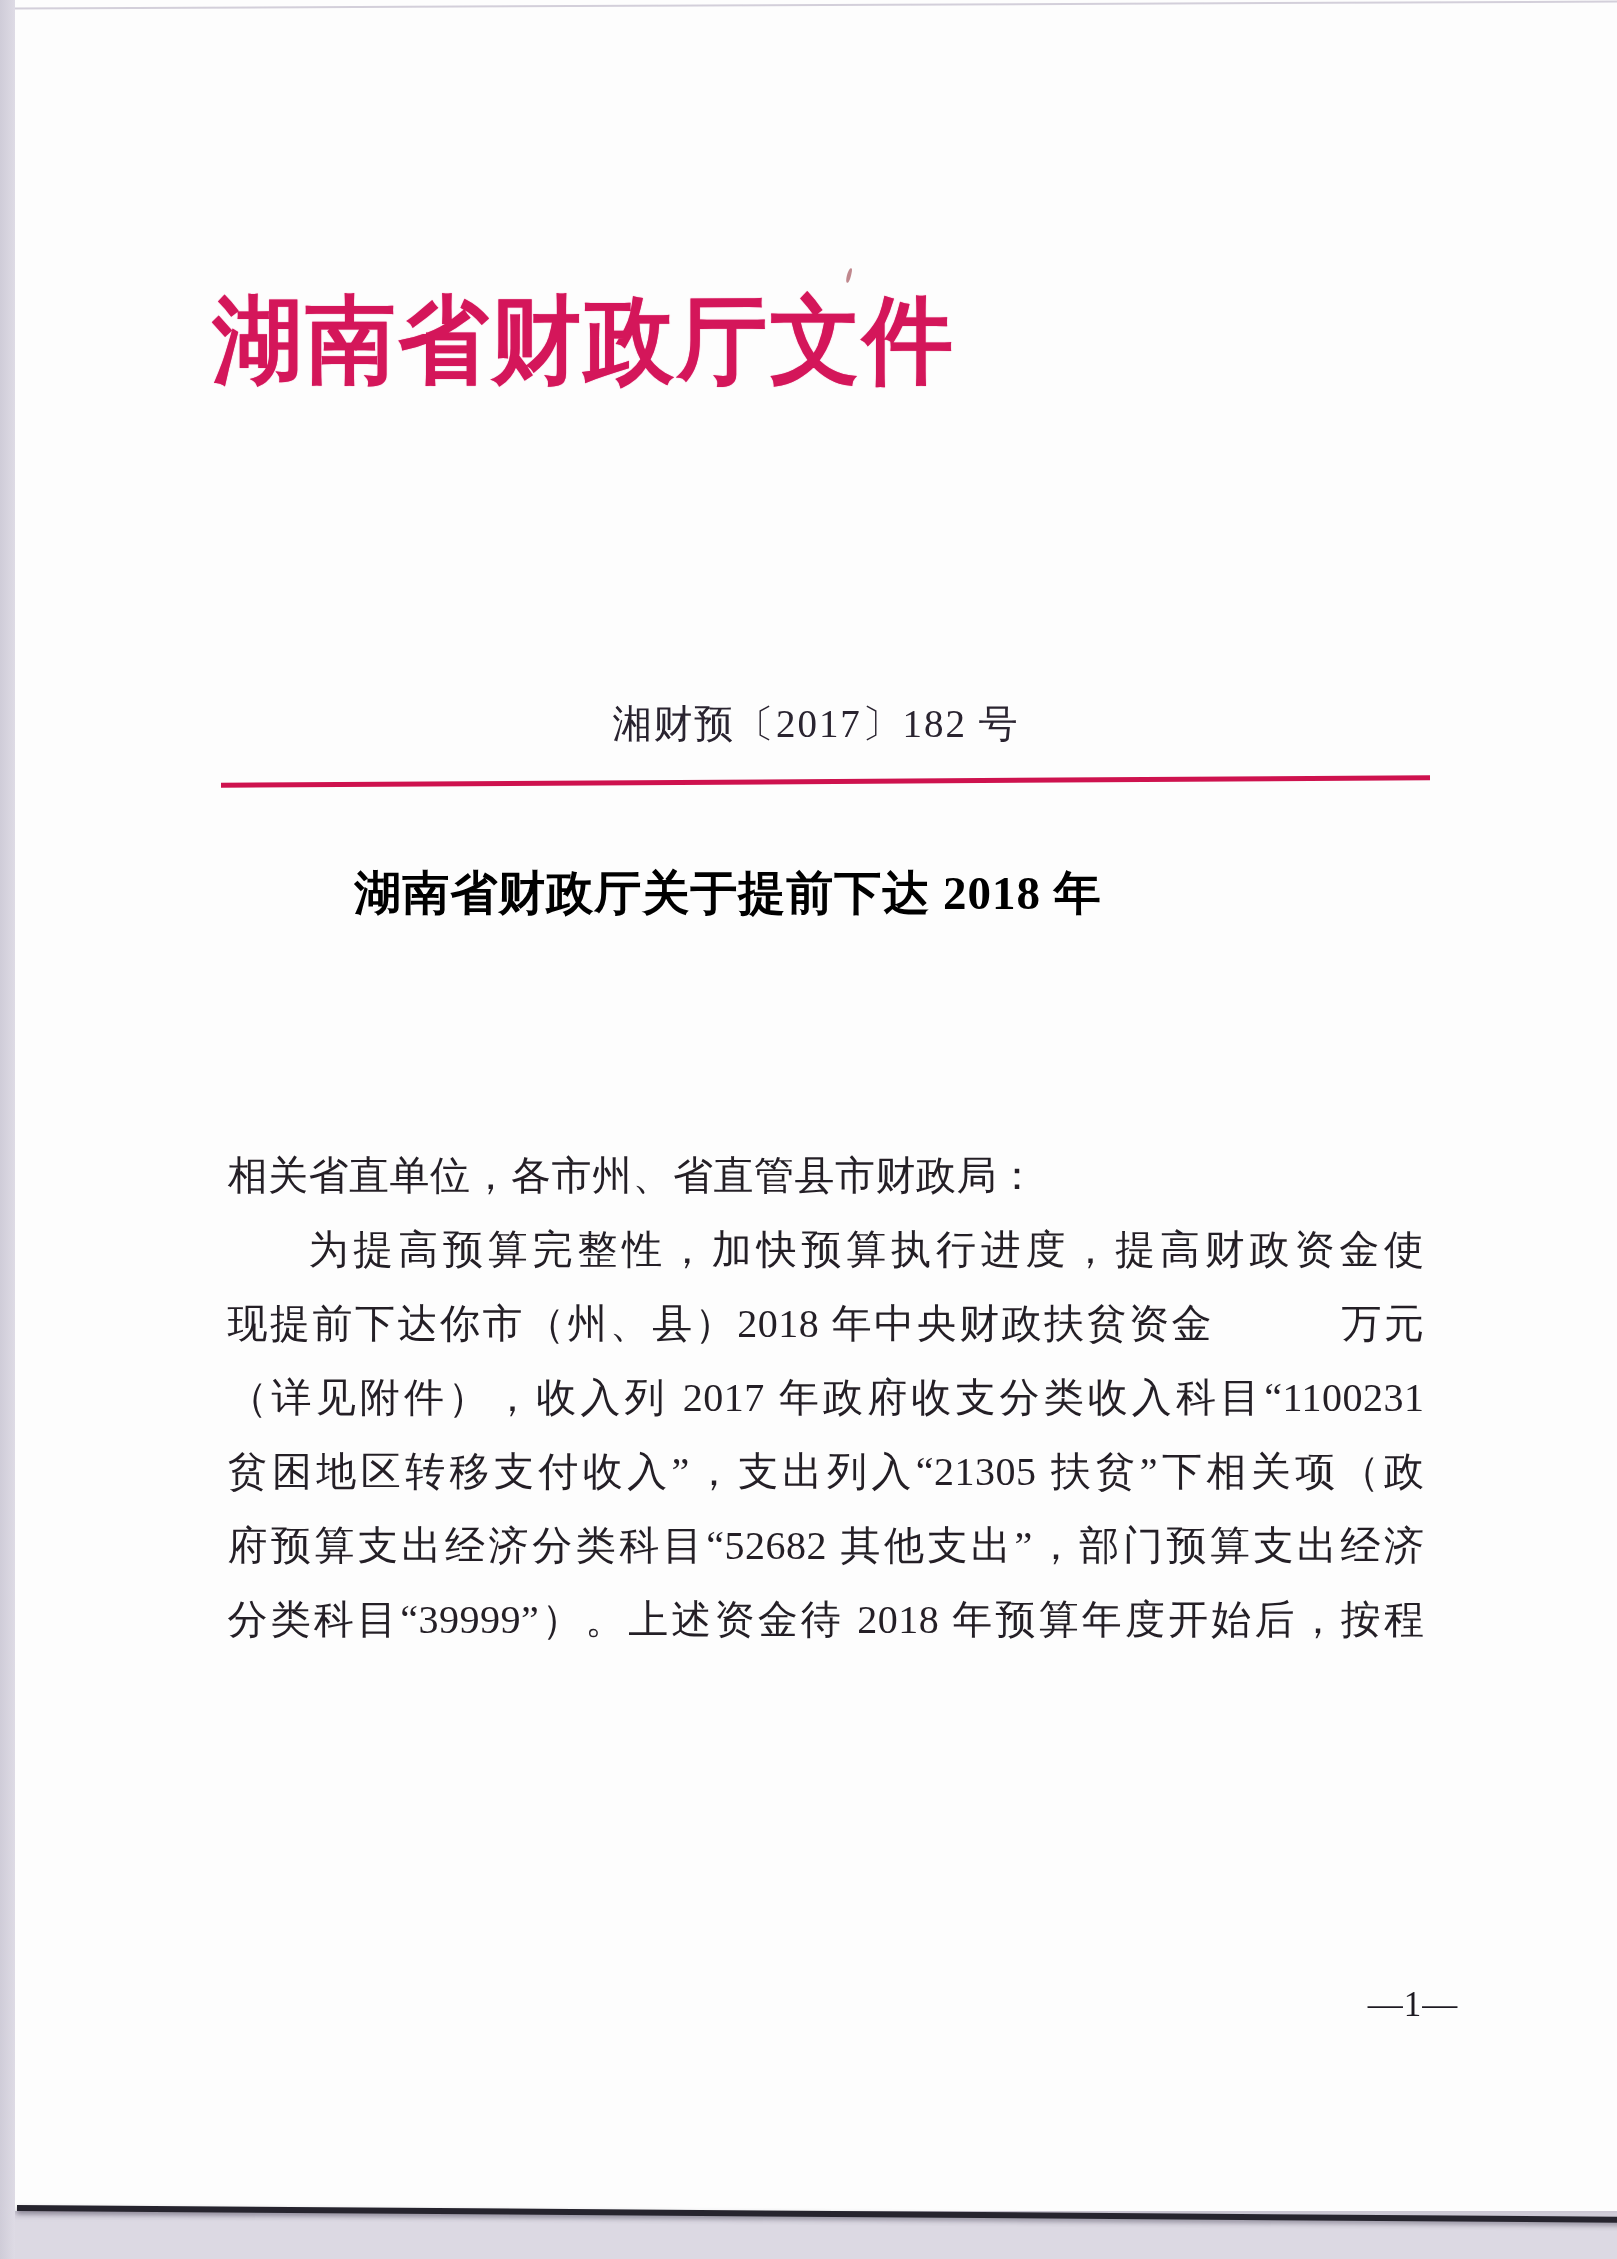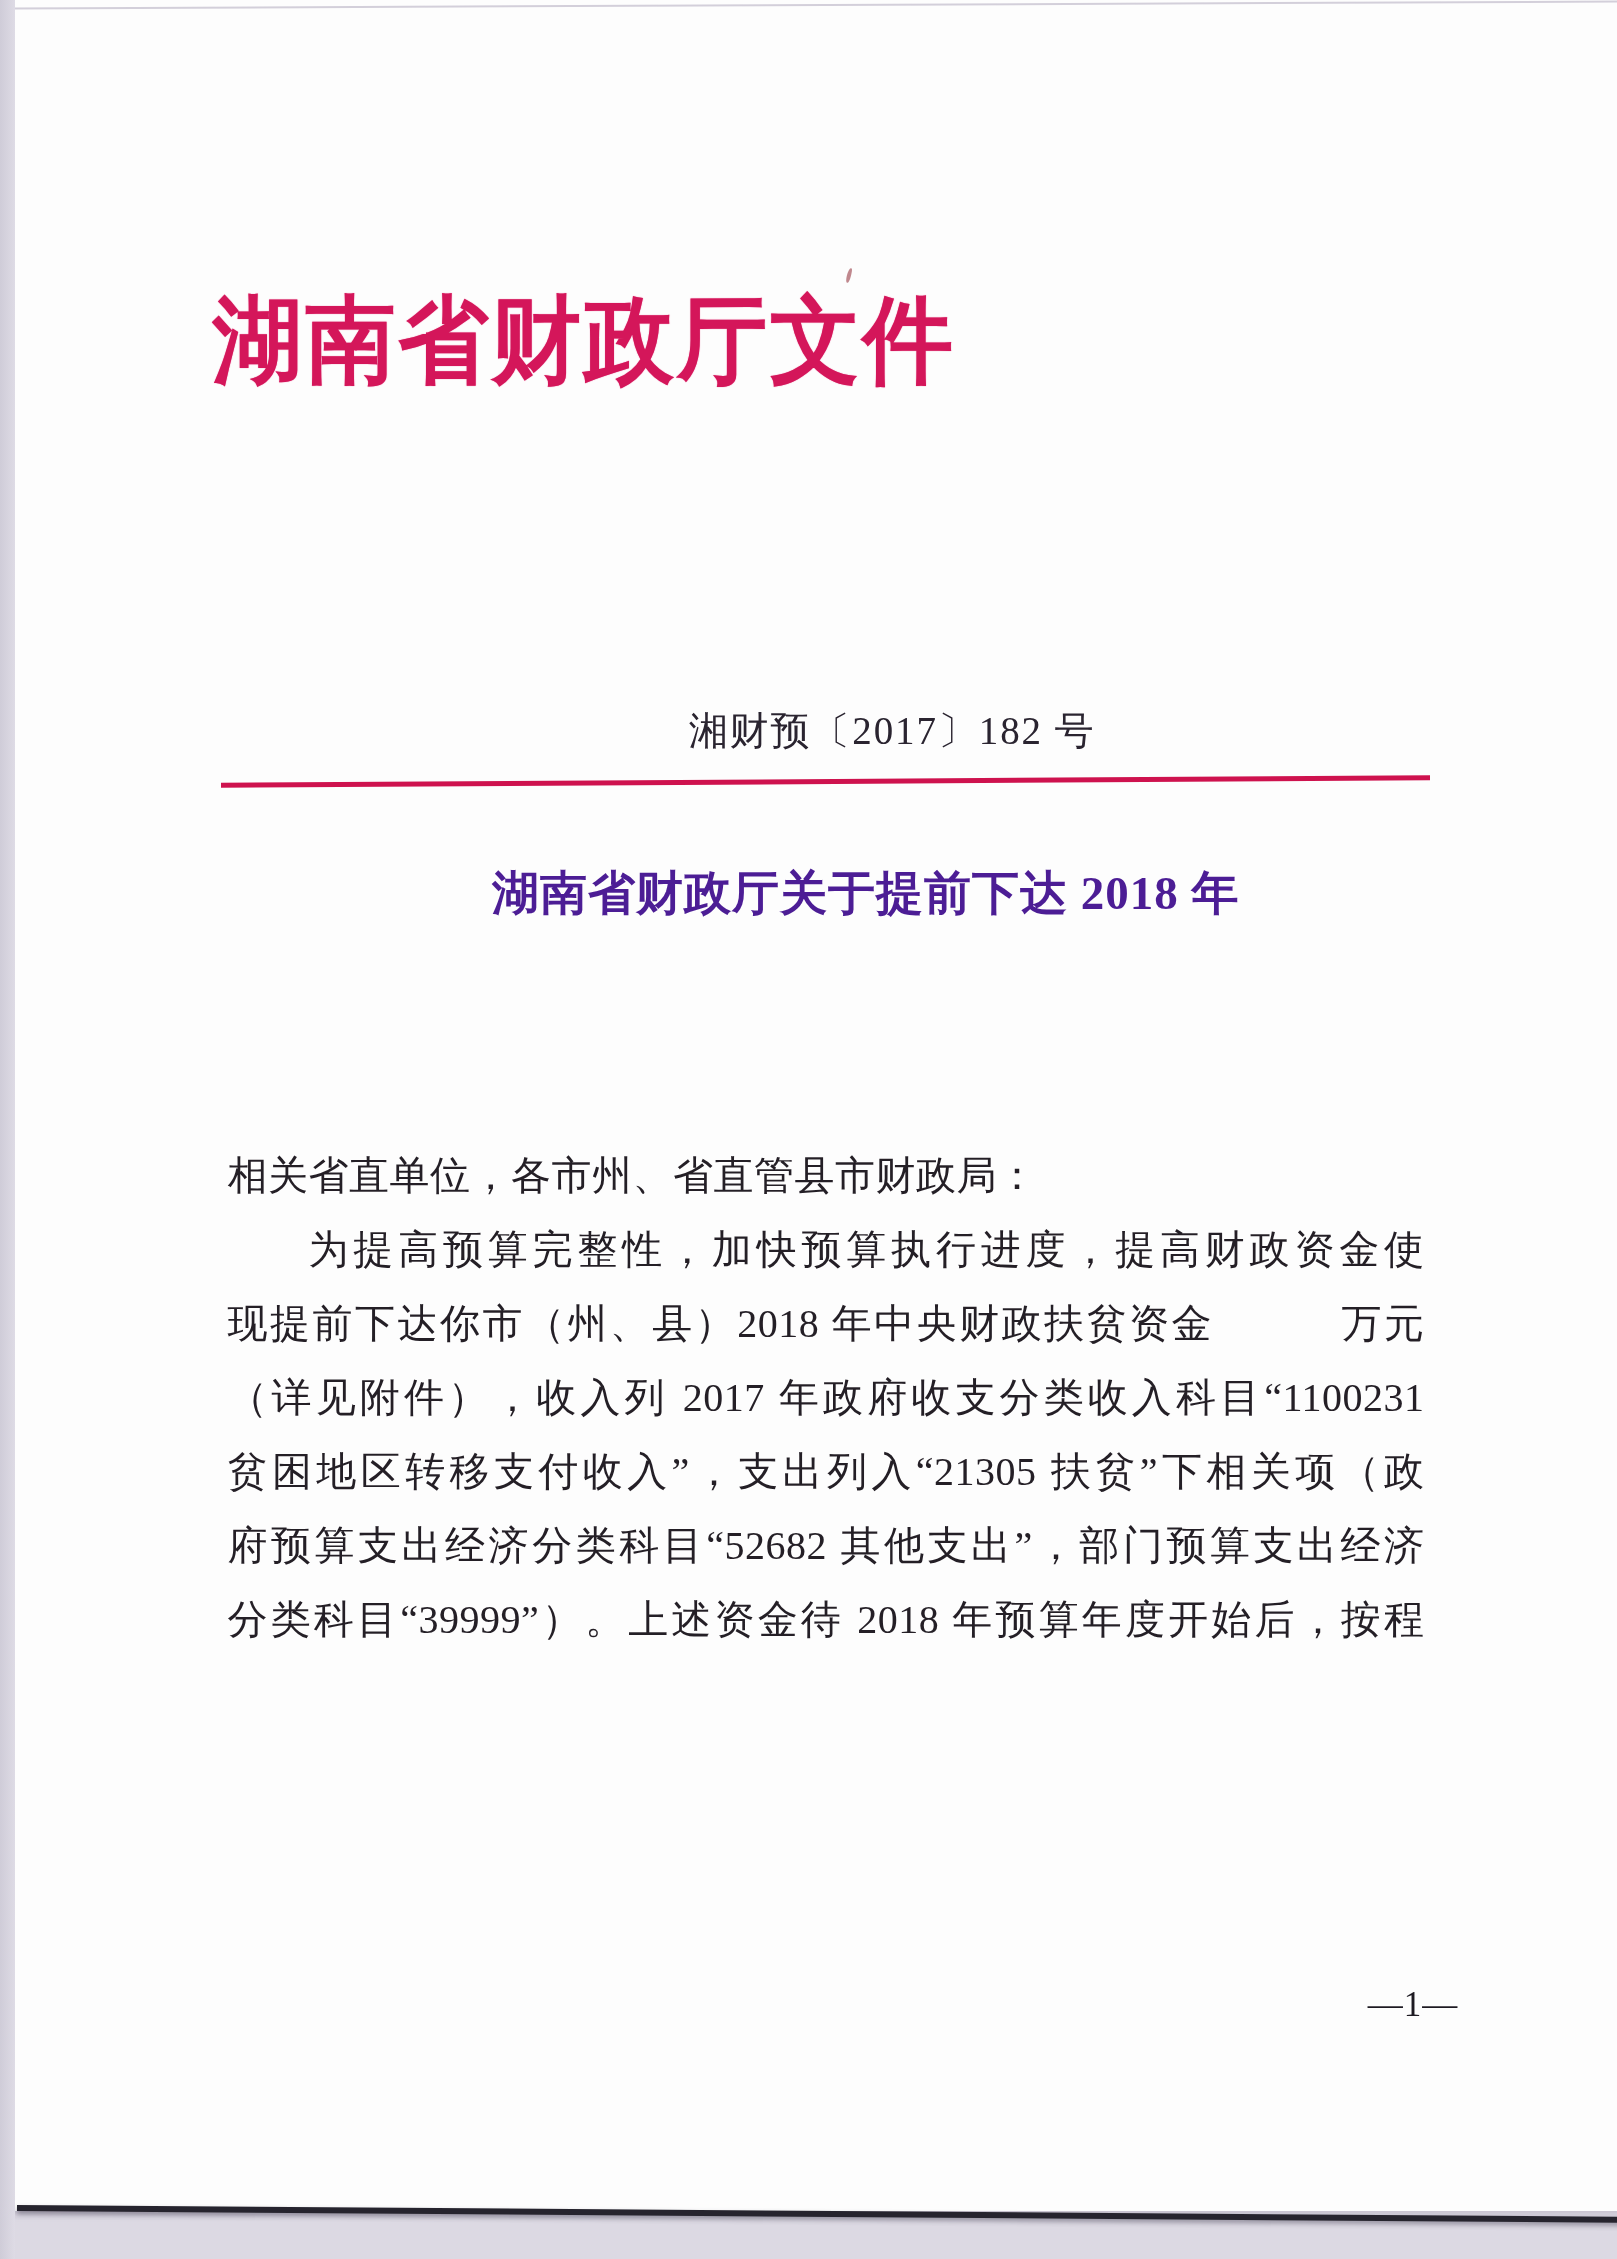--- a/index.html
+++ b/index.html
@@ -44,37 +44,37 @@
     font-size:90px;font-weight:bold;
     letter-spacing:2.9px;
     color:#d4165a;
     text-shadow:0 0 1px #e4538a;
     transform:scaleY(1.06);
     white-space:nowrap;
   }
   
   .doc-number{
     position:absolute;left:599px;top:722px;width:483px;
-    text-align:right;
+    text-align:left;
     font-size:39px;color:#2a2430;
-    letter-spacing:1.9px;white-space:nowrap;margin-top:7px;
+    letter-spacing:1.9px;white-space:nowrap;
   }
   
   .red-rule{
     position:absolute;left:207px;top:804px;width:1209px;height:4.8px;
     background:#ce124e;
     transform:rotate(-.35deg);
   }
   
   .doc-title{
     position:absolute;left:203px;top:881px;width:1023px;
-    text-align:right;
+    text-align:center;
     font-weight:bold;
     font-size:47px;line-height:75px;
-    color:#4c1d95;
+    color:#000000;
     letter-spacing:1px;
   }
   .doc-title .t-line{white-space:nowrap;}
   
   .body-block{
     position:absolute;left:214px;top:1164px;width:1197px;
     font-size:40px;line-height:74px;
     color:#241f26;
     letter-spacing:0.5px;
   }

